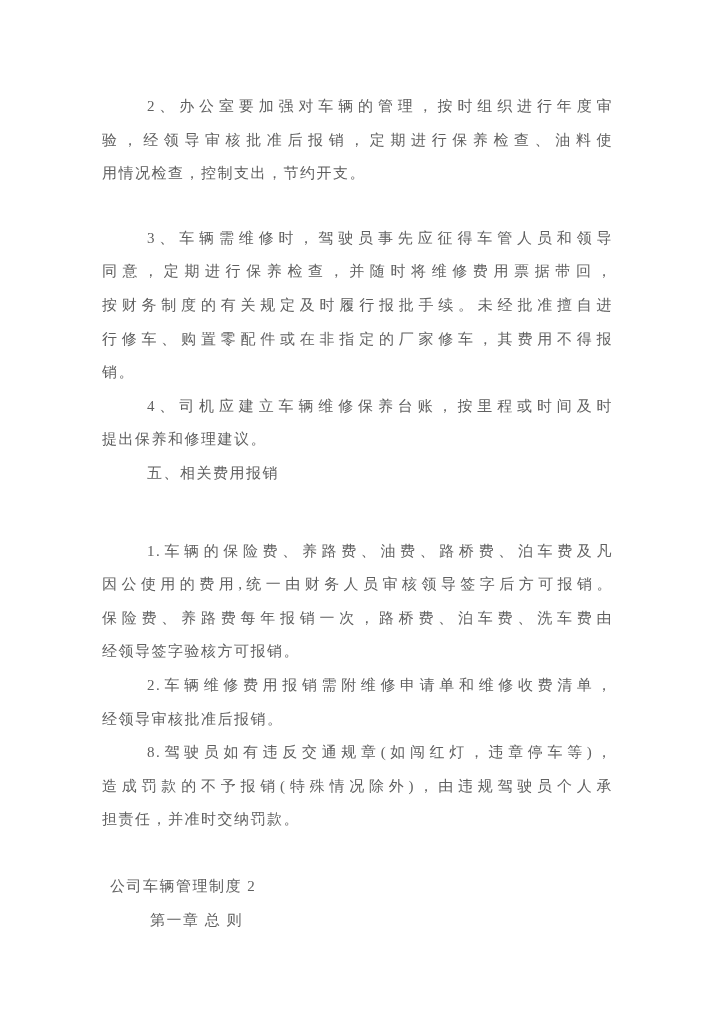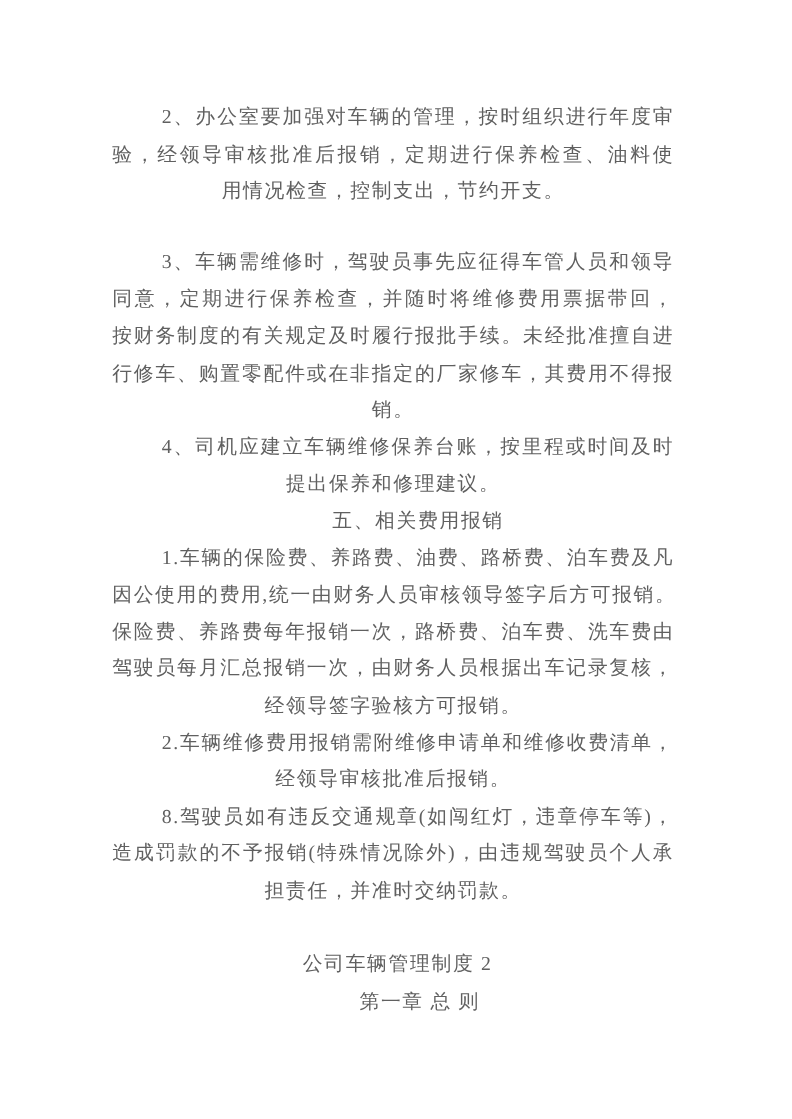--- a/index.html
+++ b/index.html
@@ -12,31 +12,30 @@
     height: 1017px;
     position: relative;
     overflow: hidden;
   }
   .doc-content {
     position: absolute;
     left: 102px;
     top: 90px;
     width: 511px;
     font-family: "Liberation Serif", "DejaVu Serif", serif;
-    font-size: 18px;
+    font-size: 15px;
     line-height: 33.6px;
     letter-spacing: 1.5px;
     color: #606060;
     text-align: left;
   }
   .doc-line {
     height: 33.6px;
     white-space: nowrap;
     overflow: visible;
-    text-align: center;
   }
   
   .doc-line.jl {
     text-align: justify;
     text-align-last: justify;
   }
   .doc-spacer {
     height: 33.6px;
   }
 </style>
@@ -48,24 +47,23 @@
     <div class="doc-line jl">验，经领导审核批准后报销，定期进行保养检查、油料使</div>
     <div class="doc-line">用情况检查，控制支出，节约开支。</div>
     <div class="doc-line jl" style="padding-left: 45px; margin-top: 31px;">3、车辆需维修时，驾驶员事先应征得车管人员和领导</div>
     <div class="doc-line jl">同意，定期进行保养检查，并随时将维修费用票据带回，</div>
     <div class="doc-line jl">按财务制度的有关规定及时履行报批手续。未经批准擅自进</div>
     <div class="doc-line jl">行修车、购置零配件或在非指定的厂家修车，其费用不得报</div>
     <div class="doc-line">销。</div>
     <div class="doc-line jl" style="padding-left: 45px;">4、司机应建立车辆维修保养台账，按里程或时间及时</div>
     <div class="doc-line">提出保养和修理建议。</div>
     <div class="doc-line" style="padding-left: 45px;">五、相关费用报销</div>
-    <div class="doc-line jl" style="padding-left: 45px;">1.车辆的保险费、养路费、油费、路桥费、泊车费及凡</div>
+    <div class="doc-line jl" style="padding-left: 45px; margin-top: 44px;">1.车辆的保险费、养路费、油费、路桥费、泊车费及凡</div>
     <div class="doc-line jl">因公使用的费用,统一由财务人员审核领导签字后方可报销。</div>
     <div class="doc-line jl">保险费、养路费每年报销一次，路桥费、泊车费、洗车费由</div>
-    <div class="doc-line jl">驾驶员每月汇总报销一次，由财务人员根据出车记录复核，</div>
     <div class="doc-line">经领导签字验核方可报销。</div>
     <div class="doc-line jl" style="padding-left: 45px;">2.车辆维修费用报销需附维修申请单和维修收费清单，</div>
     <div class="doc-line">经领导审核批准后报销。</div>
     <div class="doc-line jl" style="padding-left: 45px;">8.驾驶员如有违反交通规章(如闯红灯，违章停车等)，</div>
     <div class="doc-line jl">造成罚款的不予报销(特殊情况除外)，由违规驾驶员个人承</div>
     <div class="doc-line">担责任，并准时交纳罚款。</div>
     <div class="doc-spacer"></div>
     <div class="doc-line" style="padding-left: 8px;">公司车辆管理制度 2</div>
     <div class="doc-line" style="padding-left: 48px;">第一章 总 则</div>
   </div>

